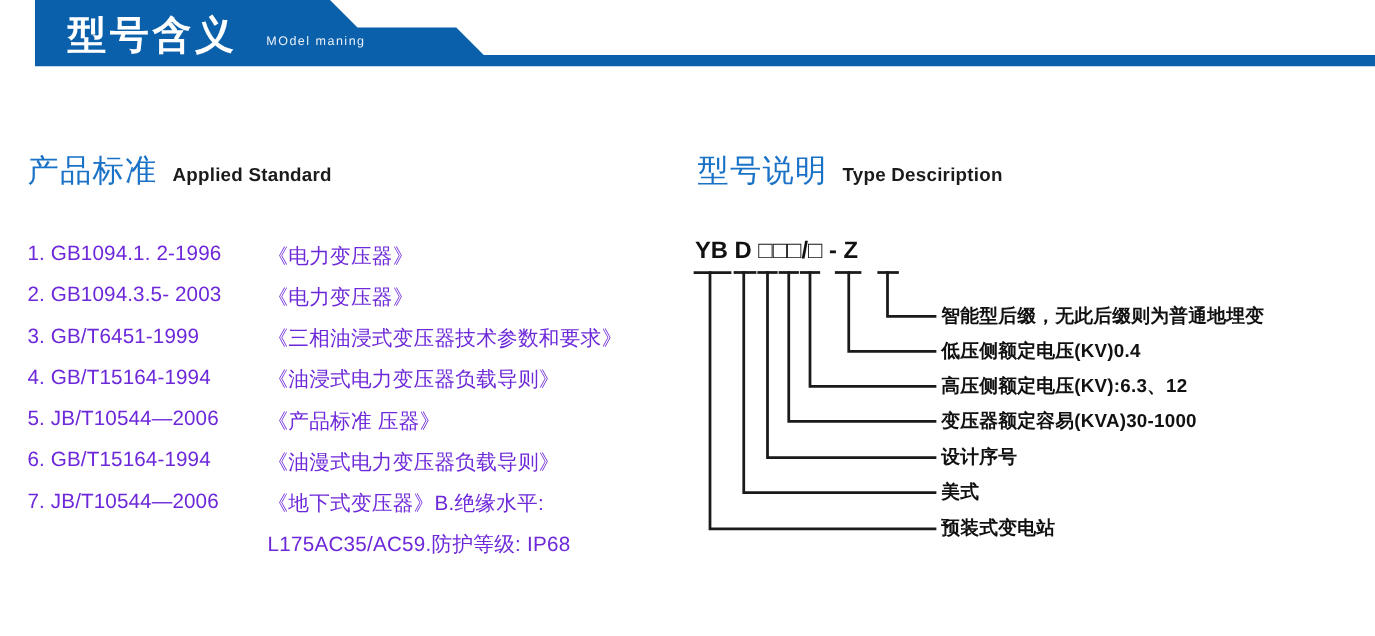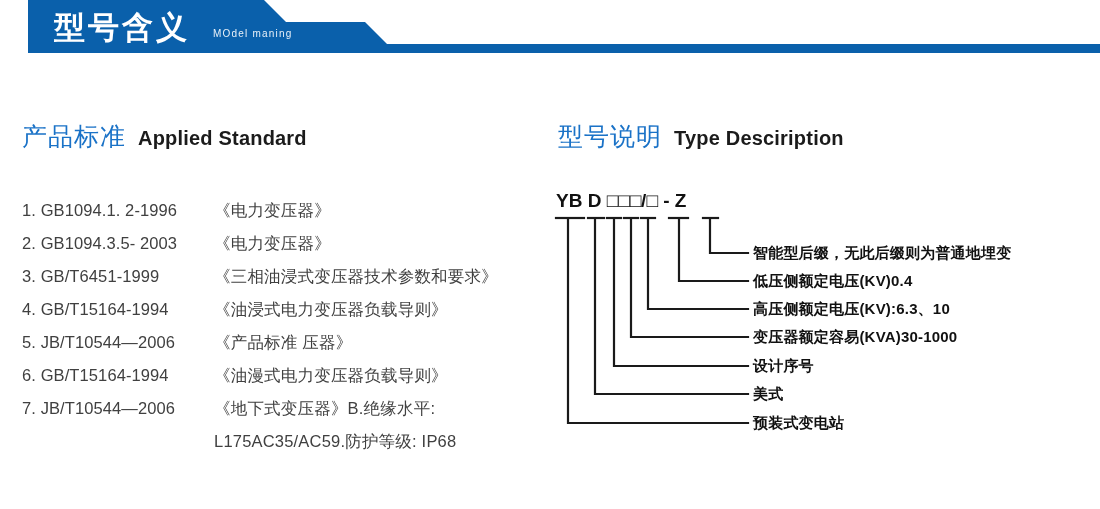--- a/index.html
+++ b/index.html
@@ -54,43 +54,43 @@
     position: absolute;
     white-space: nowrap;
   }
   .sec-head .cn {
     font-size: 25px;
     font-weight: normal;
     color: #1a72c7;
     letter-spacing: 1px;
   }
   .sec-head .en {
-    font-size: 20px;
+    font-size: 15px;
     font-weight: bold;
     color: #1b1b1b;
     letter-spacing: 0.2px;
     margin-left: 12px;
   }
 
   #std-head { left: 22px; top: 120px; }
   #type-head { left: 558px; top: 120px; }
 
   
   .std-list {
     position: absolute;
     left: 22px;
     top: 194px;
     width: 530px;
   }
   .std-row {
     display: flex;
-    align-items: center;
+    align-items: flex-start;
     height: 33px;
     font-size: 16.5px;
-    color: #404040;
+    color: #6d28d9;
     white-space: nowrap;
   }
   .std-code {
     display: inline-block;
     min-width: 192px;
     letter-spacing: 0.1px;
   }
   .std-name {
     letter-spacing: 0.2px;
   }
@@ -215,19 +215,19 @@
 
       <path d="M 139 28 L 139 91 L 208 91"></path>
 
       <path d="M 170 28 L 170 63 L 208 63"></path>
     </g>
   </svg>
 
   <div class="leader-labels">
     <div class="leader-label" style="top:63px">智能型后缀，无此后缀则为普通地埋变</div>
     <div class="leader-label" style="top:91px">低压侧额定电压(KV)0.4</div>
-    <div class="leader-label" style="top:119px">高压侧额定电压(KV):6.3、10</div>
+    <div class="leader-label" style="top:119px">高压侧额定电压(KV):6.3、12</div>
     <div class="leader-label" style="top:147px">变压器额定容易(KVA)30-1000</div>
     <div class="leader-label" style="top:176px">设计序号</div>
     <div class="leader-label" style="top:204px">美式</div>
     <div class="leader-label" style="top:233px">预装式变电站</div>
   </div>
 </div>
 
 </body></html>

